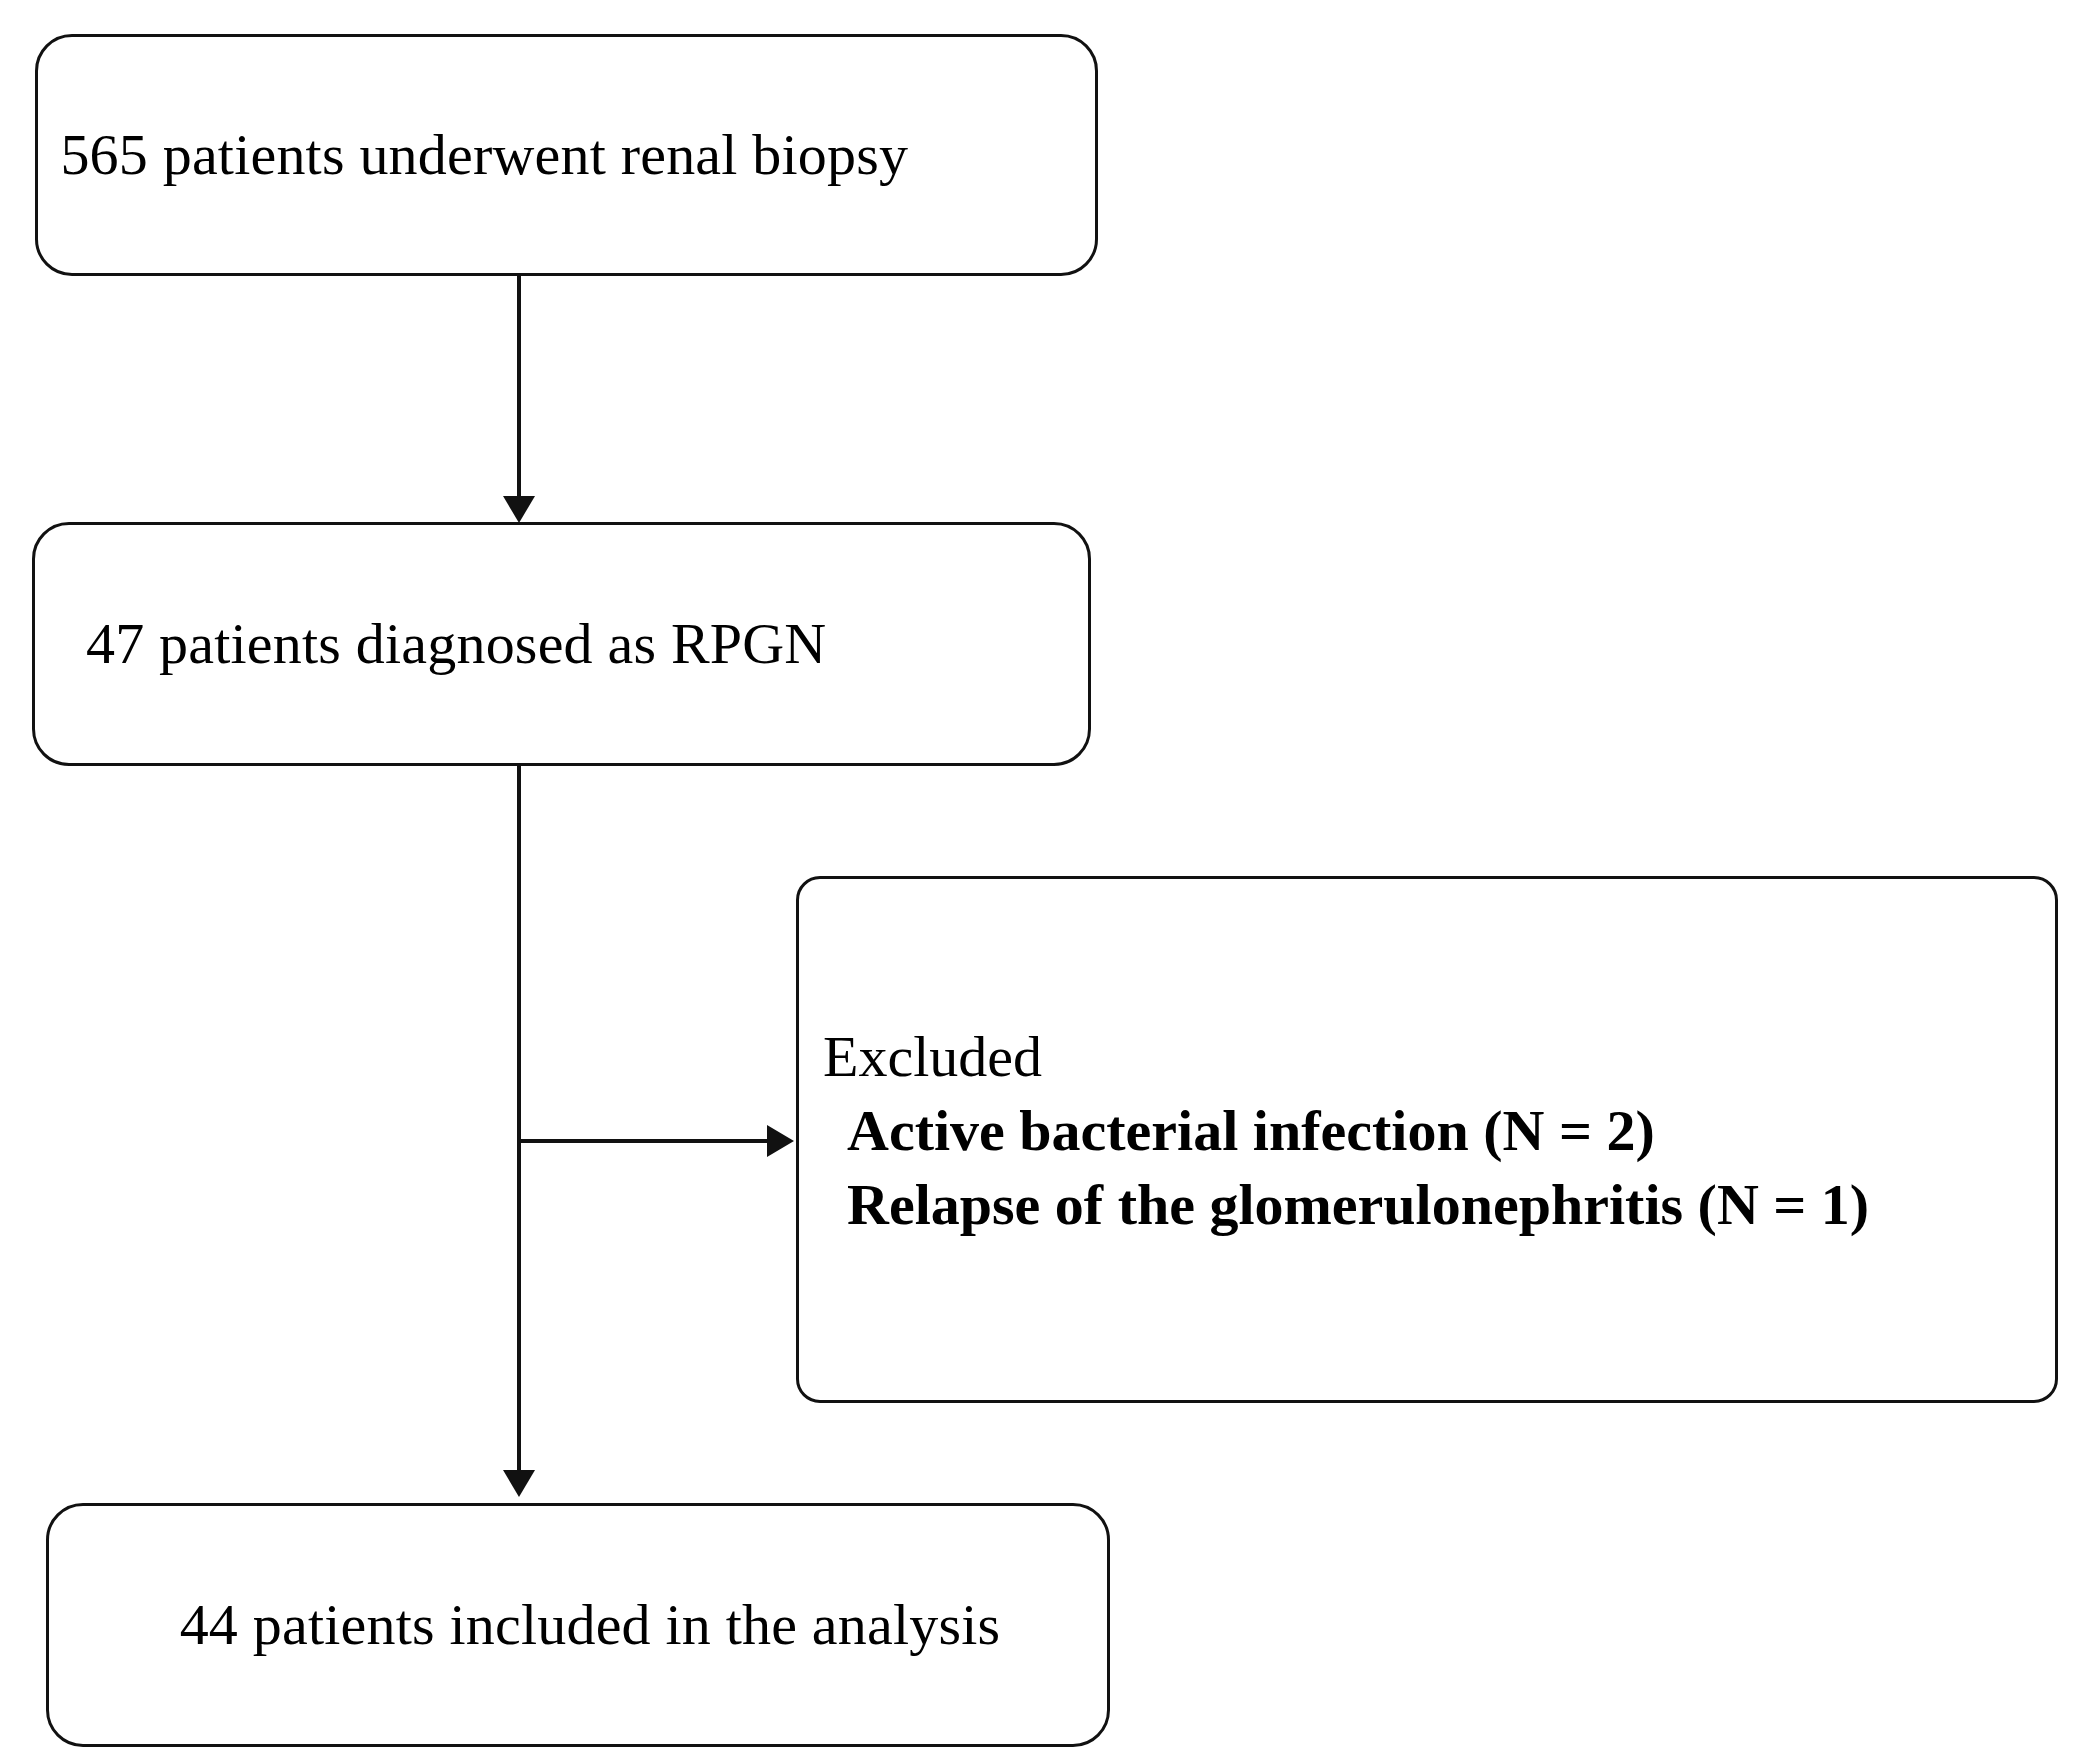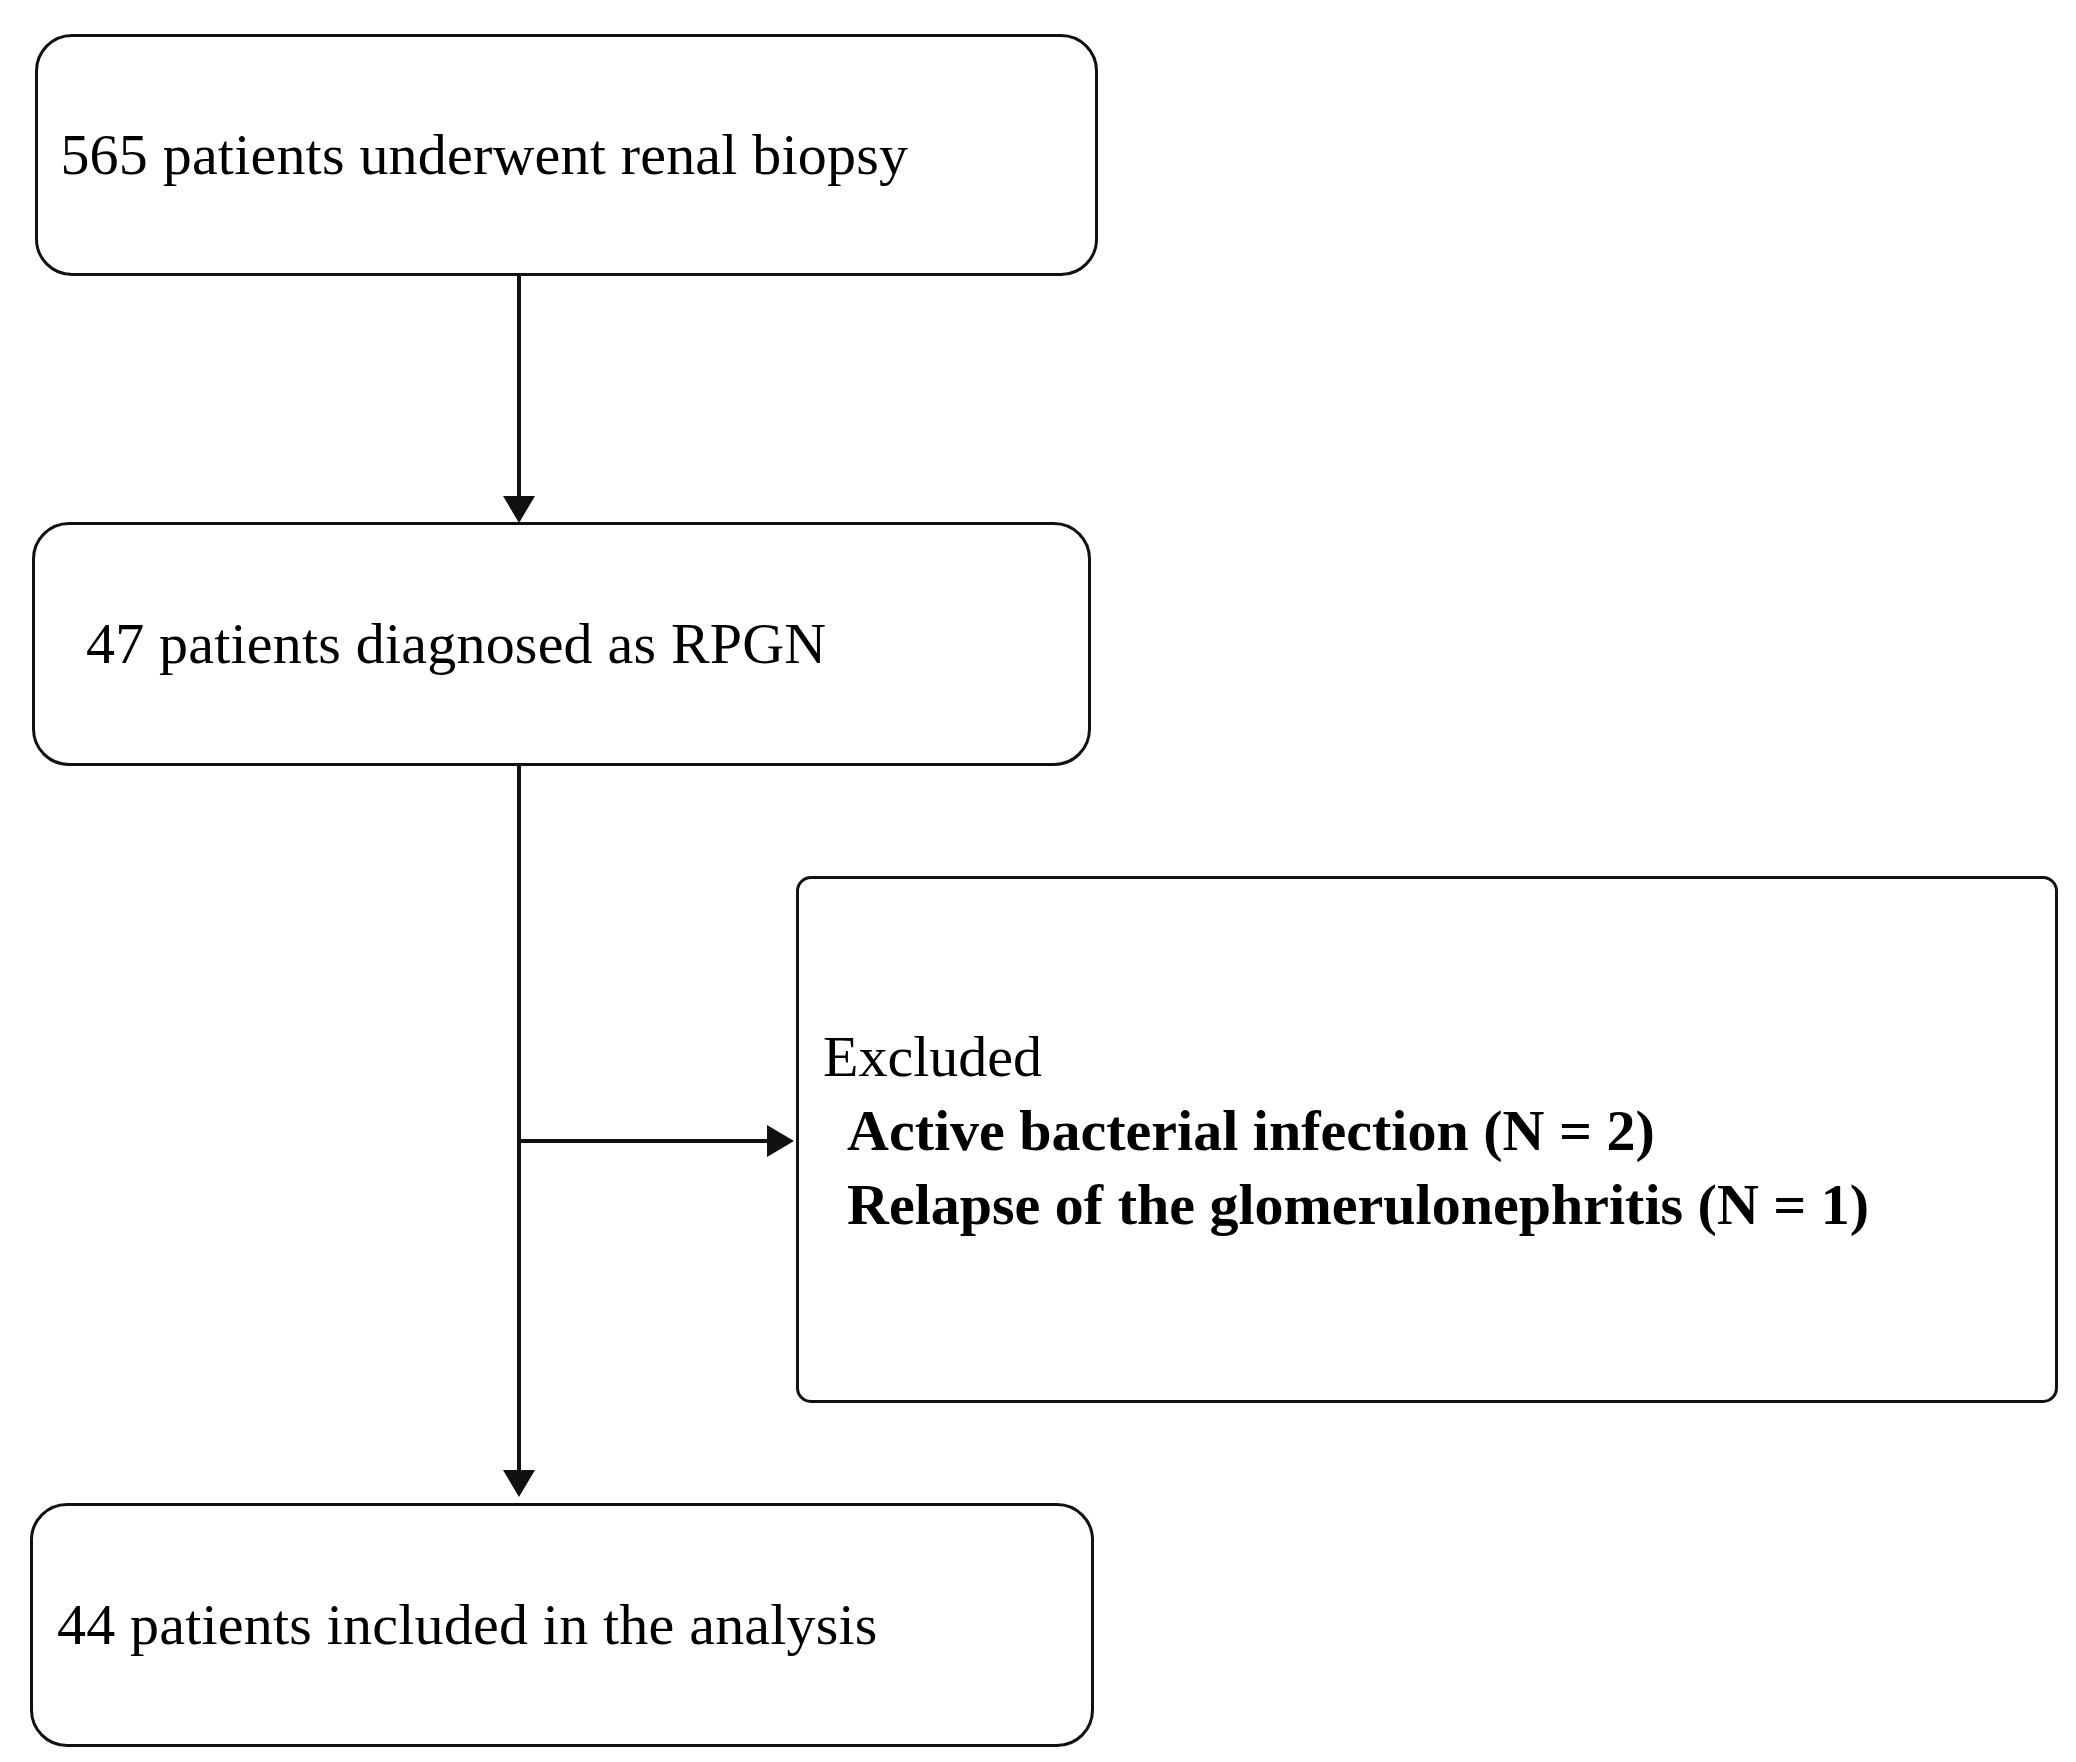--- a/index.html
+++ b/index.html
@@ -34,24 +34,24 @@
   }
 
   
   #node-biopsy   { left: 35px;  top: 34px;   width: 1063px; height: 242px; }
   #node-biopsy .node-text  { padding-left: 22.4px; }
 
   #node-rpgn     { left: 32px;  top: 522px;  width: 1059px; height: 244px; }
   #node-rpgn .node-text    { padding-left: 51px; }
 
   #node-excluded { left: 796px; top: 876px; width: 1262px; height: 527px;
-                   align-items: flex-start; border-radius: 15px; }
+                   align-items: flex-start; border-radius: 24px; }
   #node-excluded .excl-block { padding-left: 24px; padding-top: 149px; }
 
-  #node-included { left: 30px;  top: 1503px; width: 1064px; height: 244px; }
+  #node-included { left: 46px;  top: 1503px; width: 1064px; height: 244px; justify-content: center; }
   #node-included .node-text { padding-left: 24px; }
 
   .excl-line {
     font-size: 58px;
     line-height: 1.0;
     white-space: nowrap;
     color: #000000;
     margin-bottom: 16px;
   }
   .excl-line:last-child { margin-bottom: 12px; }

